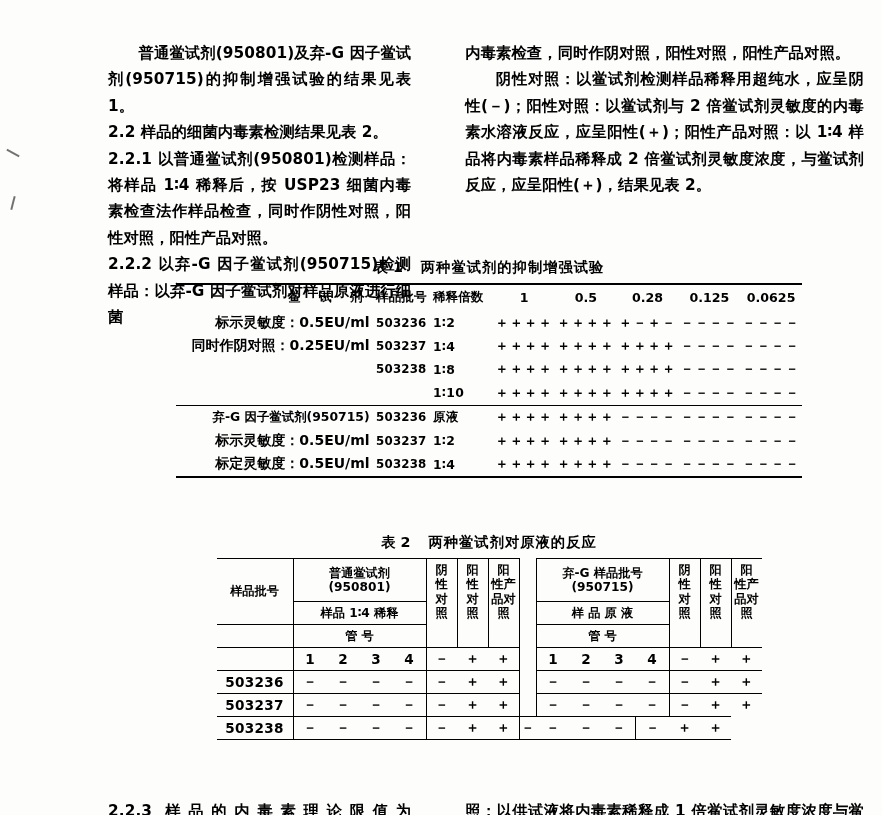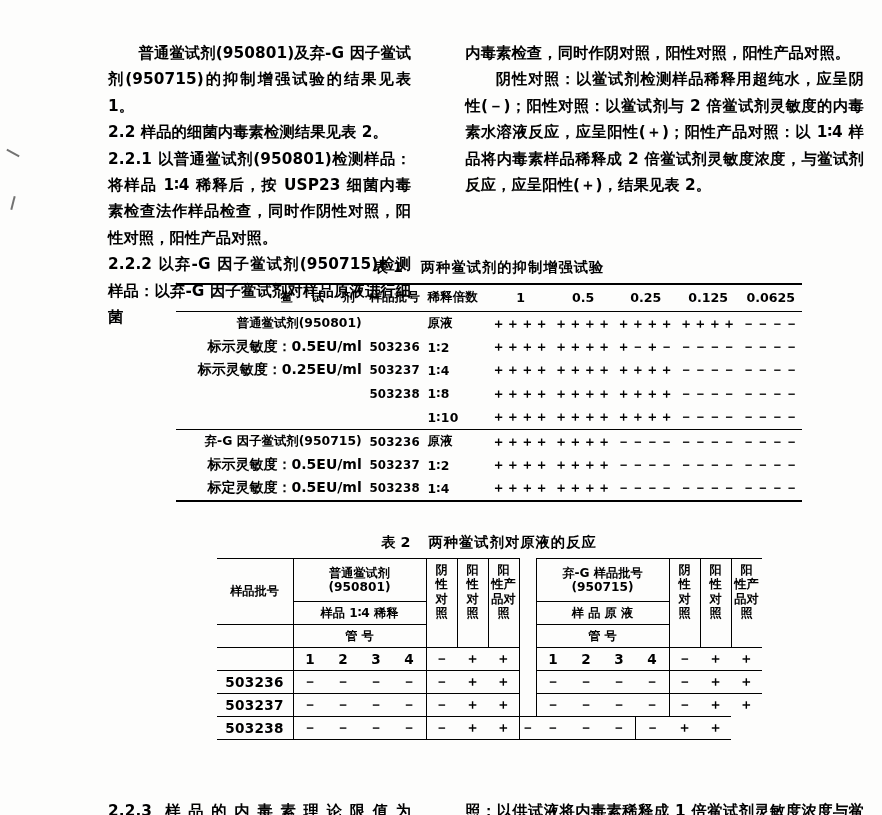--- a/index.html
+++ b/index.html
@@ -159,47 +159,37 @@
 
     <table class="t1">
       <tbody>
 
         <tr class="hrow rule-top">
           <td class="c-name hdr-reagent">鲎 试 剂</td>
           <td class="c-lot">样品批号</td>
           <td class="c-dil">稀释倍数</td>
           <td class="c-val">1</td>
           <td class="c-val">0.5</td>
-          <td class="c-val">0.25</td>
+          <td class="c-val">0.28</td>
           <td class="c-val">0.125</td>
           <td class="c-val">0.0625</td>
         </tr>
 
-        <tr class="drow rule-mid">
-          <td class="c-name">普通鲎试剂(950801)</td>
-          <td class="c-lot lot"></td>
-          <td class="c-dil ratio">原液</td>
-          <td class="c-val sig">＋＋＋＋</td>
-          <td class="c-val sig">＋＋＋＋</td>
-          <td class="c-val sig">＋＋＋＋</td>
-          <td class="c-val sig">＋＋＋＋</td>
-          <td class="c-val sig">－－－－</td>
-        </tr>
         <tr class="drow">
           <td class="c-name subname">标示灵敏度：0.5EU/ml</td>
           <td class="c-lot lot">503236</td>
           <td class="c-dil ratio">1∶2</td>
           <td class="c-val sig">＋＋＋＋</td>
           <td class="c-val sig">＋＋＋＋</td>
           <td class="c-val sig">＋－＋－</td>
           <td class="c-val sig">－－－－</td>
           <td class="c-val sig">－－－－</td>
         </tr>
         <tr class="drow">
-          <td class="c-name subname">标示灵敏度：0.25EU/ml</td>
+          <td class="c-name subname">同时作阴对照：0.25EU/ml</td>
           <td class="c-lot lot">503237</td>
           <td class="c-dil ratio">1∶4</td>
           <td class="c-val sig">＋＋＋＋</td>
           <td class="c-val sig">＋＋＋＋</td>
           <td class="c-val sig">＋＋＋＋</td>
           <td class="c-val sig">－－－－</td>
           <td class="c-val sig">－－－－</td>
         </tr>
         <tr class="drow">
           <td class="c-name"></td>

